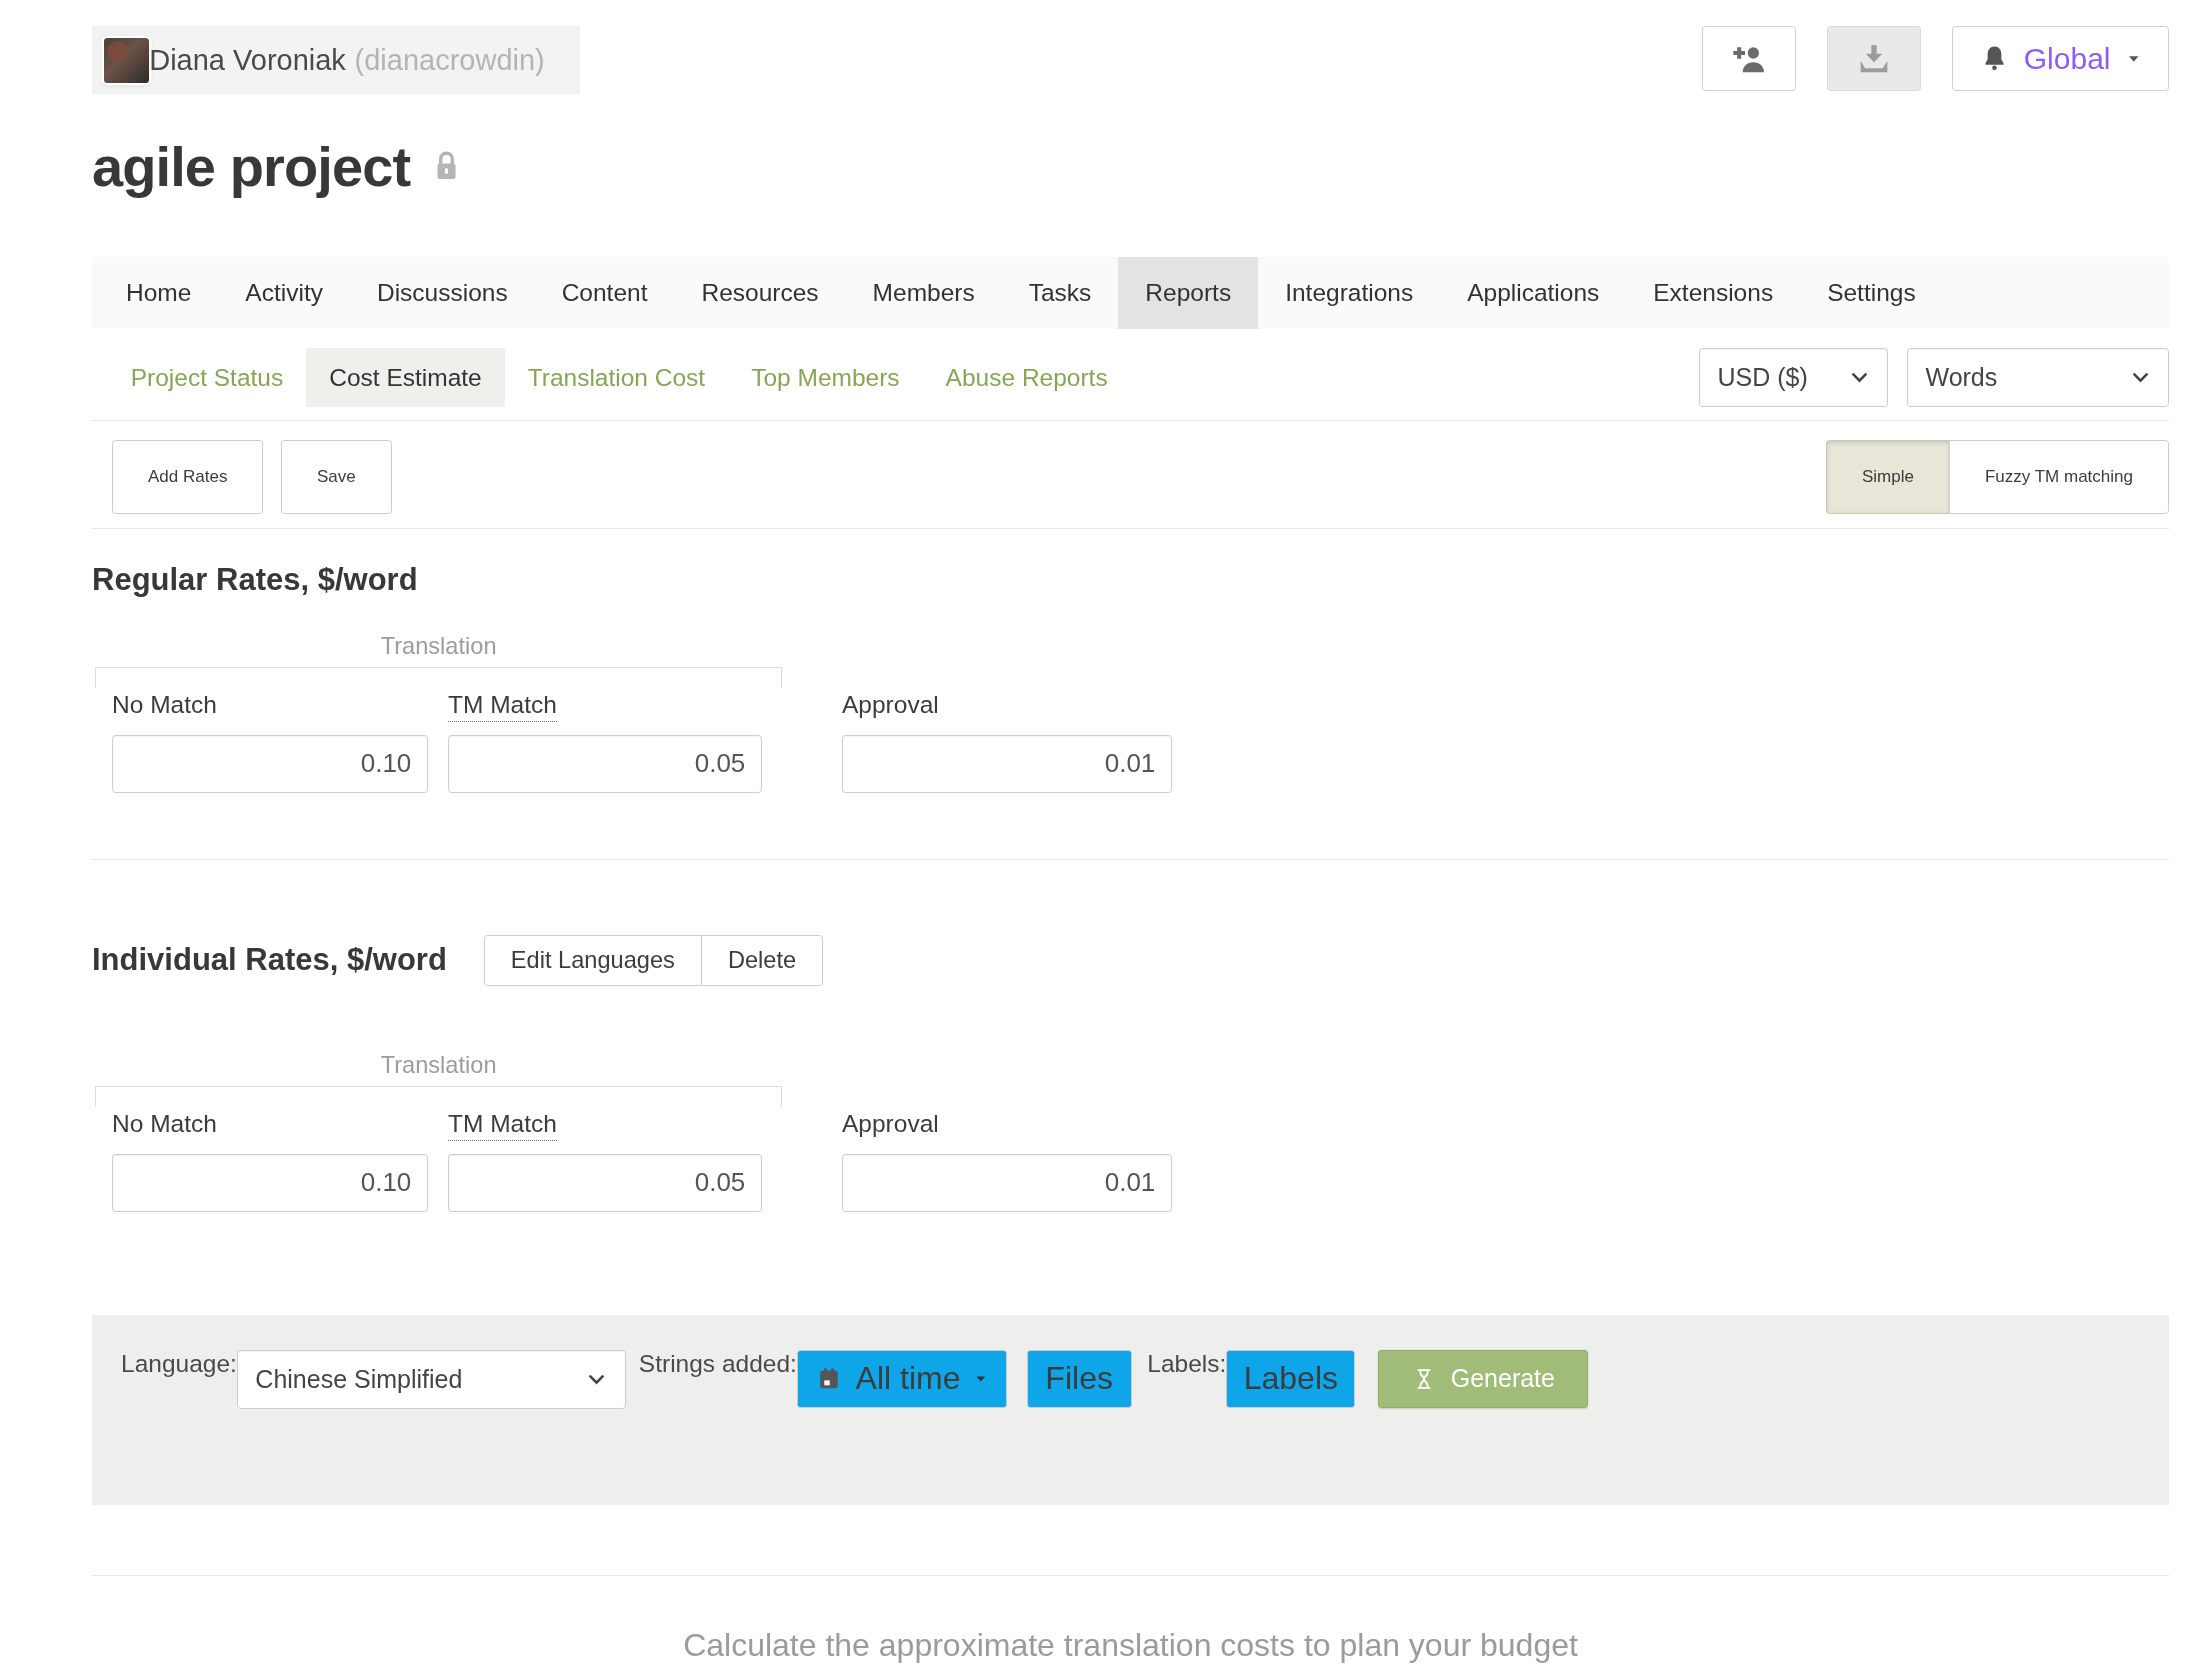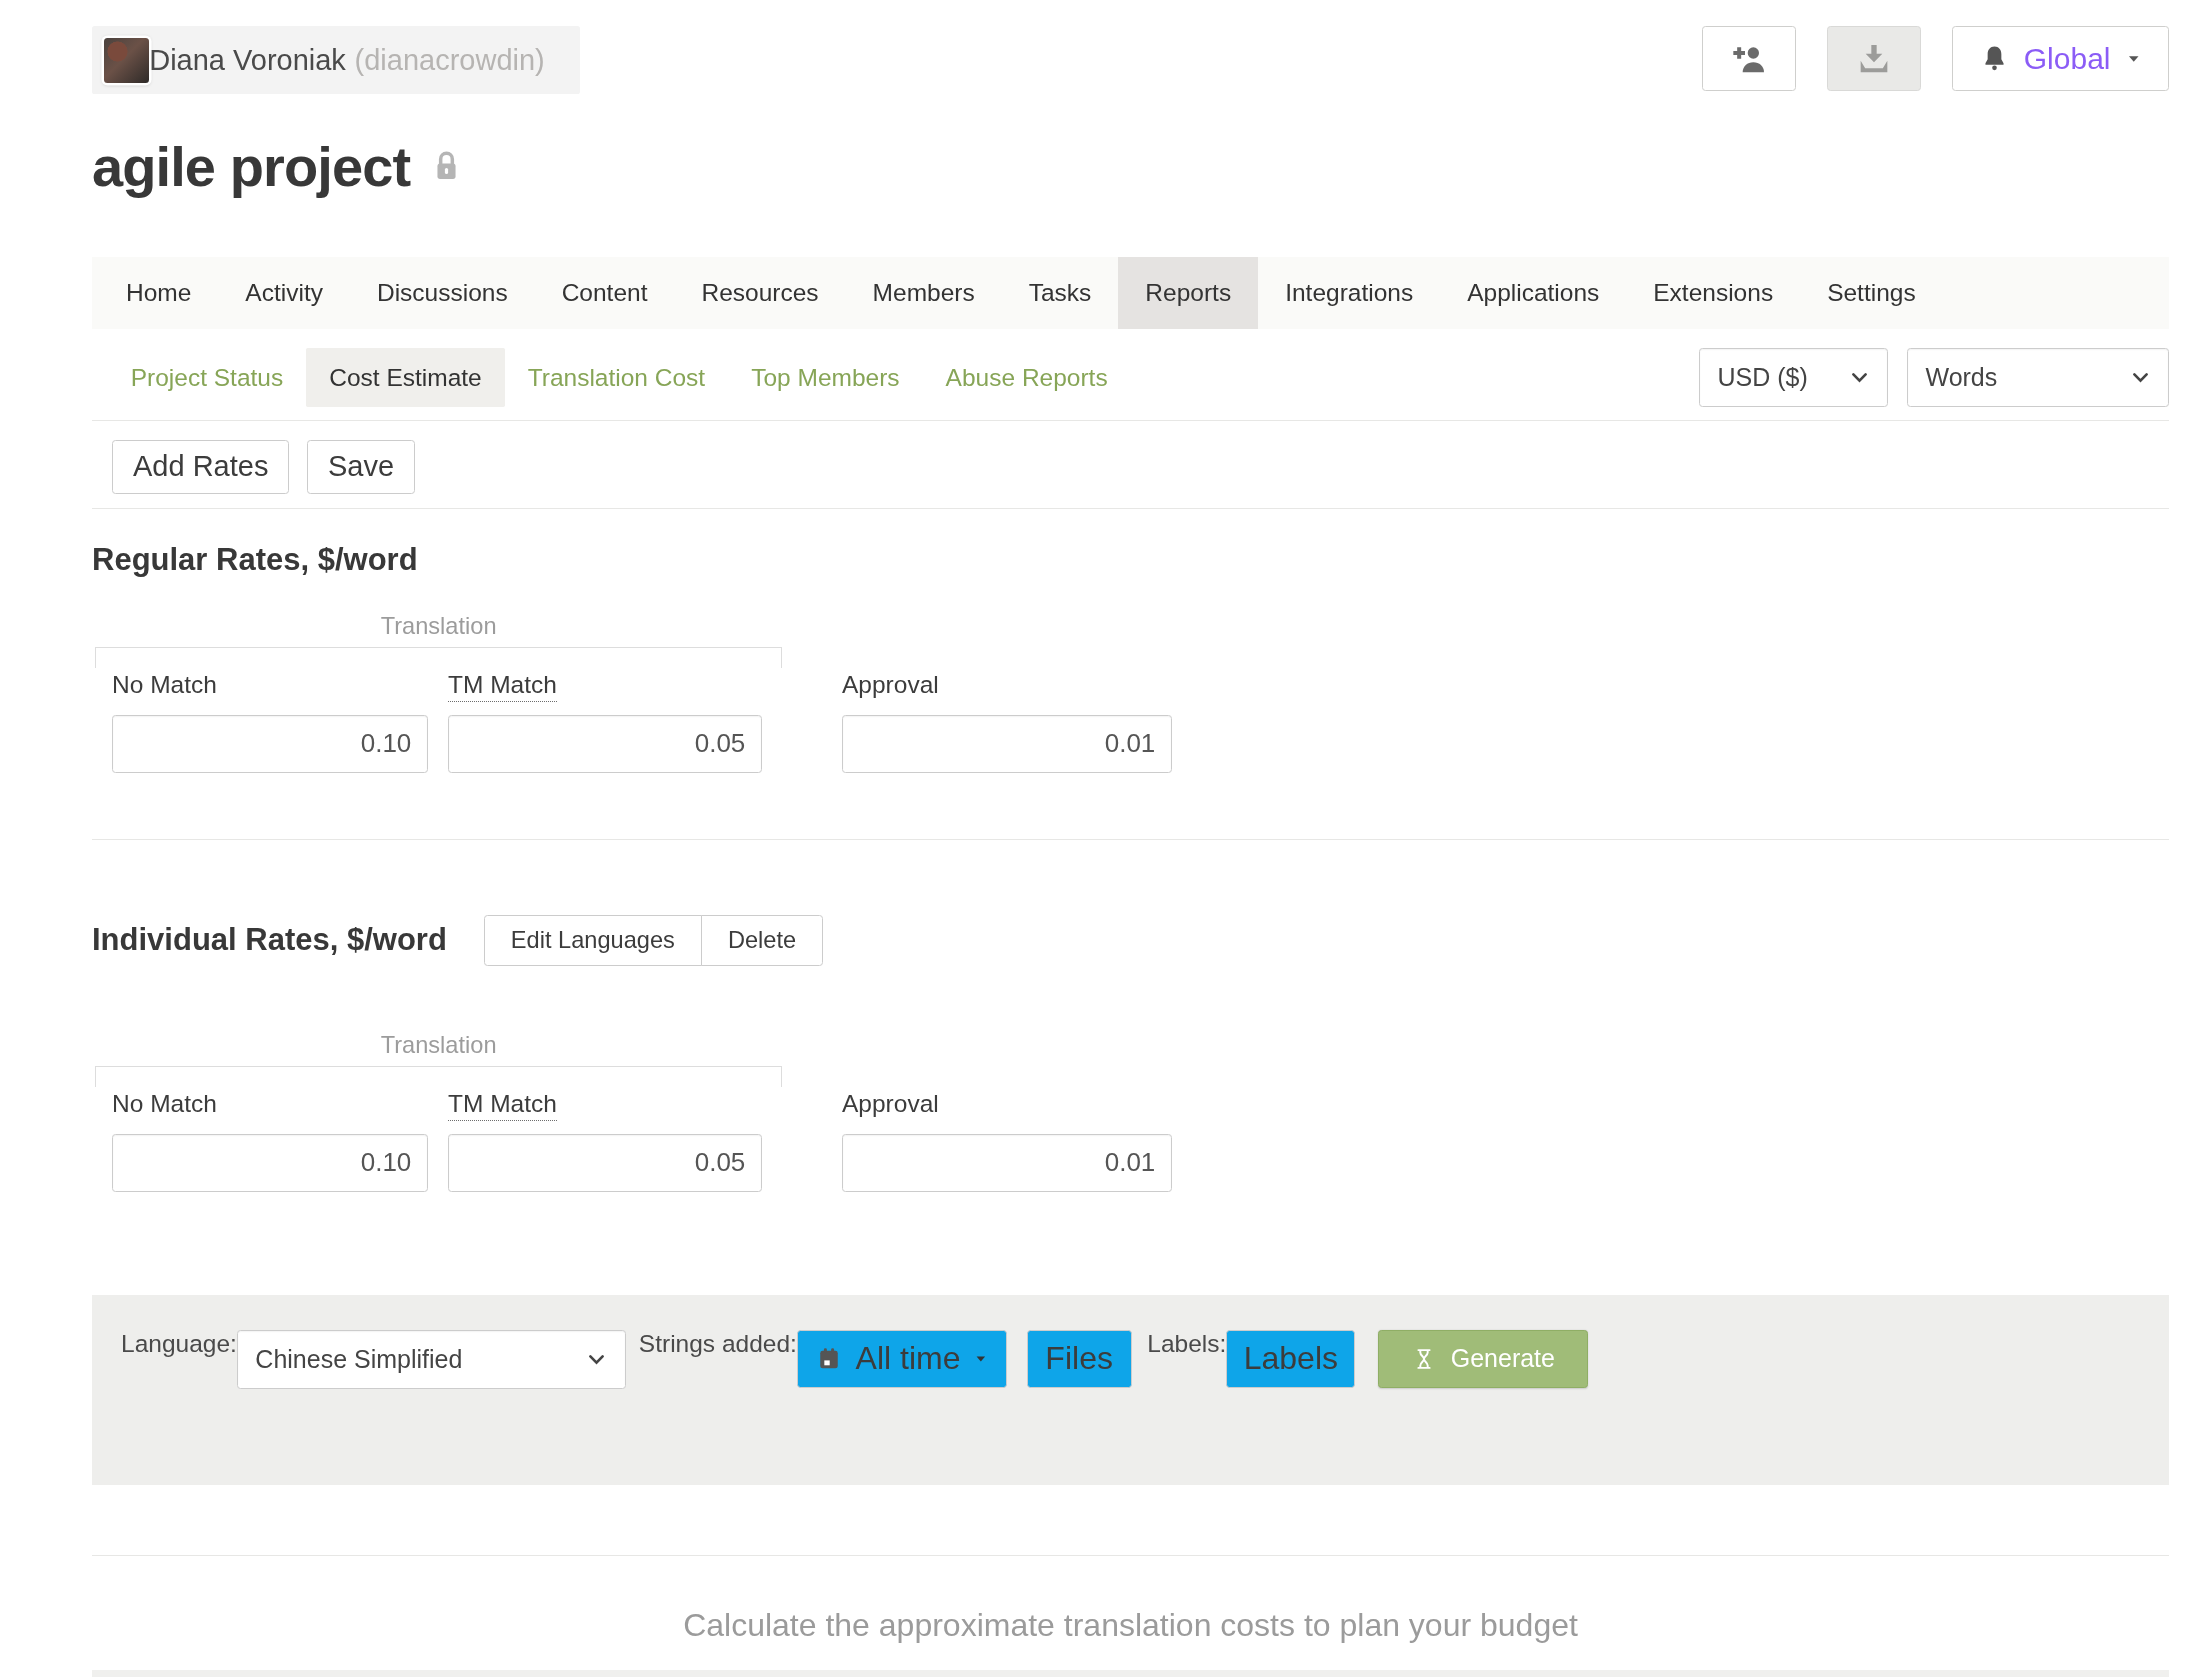--- a/index.html
+++ b/index.html
@@ -46,22 +46,22 @@
   .select.currency{width:189px}
   .select.unit{width:262px}
 
   .divider{border-top:0.9px solid #e7e7e5;height:0}
   .d1{margin-top:12.2px}
   .d2{margin-top:14px}
   .d3{margin-top:66px}
 
   
   .toolbar{margin-top:19px;display:flex;justify-content:space-between;align-items:center}
-  .btn{height:54px;background:#fff;border:0.9px solid #ccc;border-radius:3.5px;font-size:29px;color:#3c3c3c;
-    padding:0 20px;display:flex;align-items:center;justify-content:center;cursor:pointer;box-sizing:border-box;white-space:nowrap}
+  .btn{height:74px;background:#fff;border:0.9px solid #ccc;border-radius:3.5px;font-size:17px;color:#3c3c3c;
+    padding:0 35px;display:flex;align-items:center;justify-content:center;cursor:pointer;box-sizing:border-box;white-space:nowrap}
   .left-btns{display:flex;gap:17.5px;margin-left:20px}
   .seg{display:flex}
   .seg .btn{border-radius:0}
   .seg .btn:first-child{border-radius:3.5px 0 0 3.5px}
   .seg .btn:last-child{border-radius:0 3.5px 3.5px 0;margin-left:-0.9px}
   .seg .btn.active{background:#e8e5d9;border-color:#c9c6b8;box-shadow:inset 0 1.7px 4.4px rgba(0,0,0,.13)}
 
   
   .section-heading{font-size:31px;font-weight:700;color:#383838;margin:0}
   .rr-heading{margin-top:33px}
@@ -208,20 +208,24 @@
     </div>
   </div>
 
   <div class="divider d1"></div>
 
   <div class="toolbar">
     <div class="left-btns">
       <div class="btn">Add Rates</div>
       <div class="btn">Save</div>
     </div>
+    <div class="seg">
+      <div class="btn active">Simple</div>
+      <div class="btn">Fuzzy TM matching</div>
+    </div>
   </div>
 
   <div class="divider d2"></div>
 
   <h2 class="section-heading rr-heading">Regular Rates, $/word</h2>
   <div class="legend first">Translation</div>
   <div class="bracket"></div>
   <div class="rate-cols">
     <div class="rate-col no-match">
       <div class="rate-label">No Match</div>

